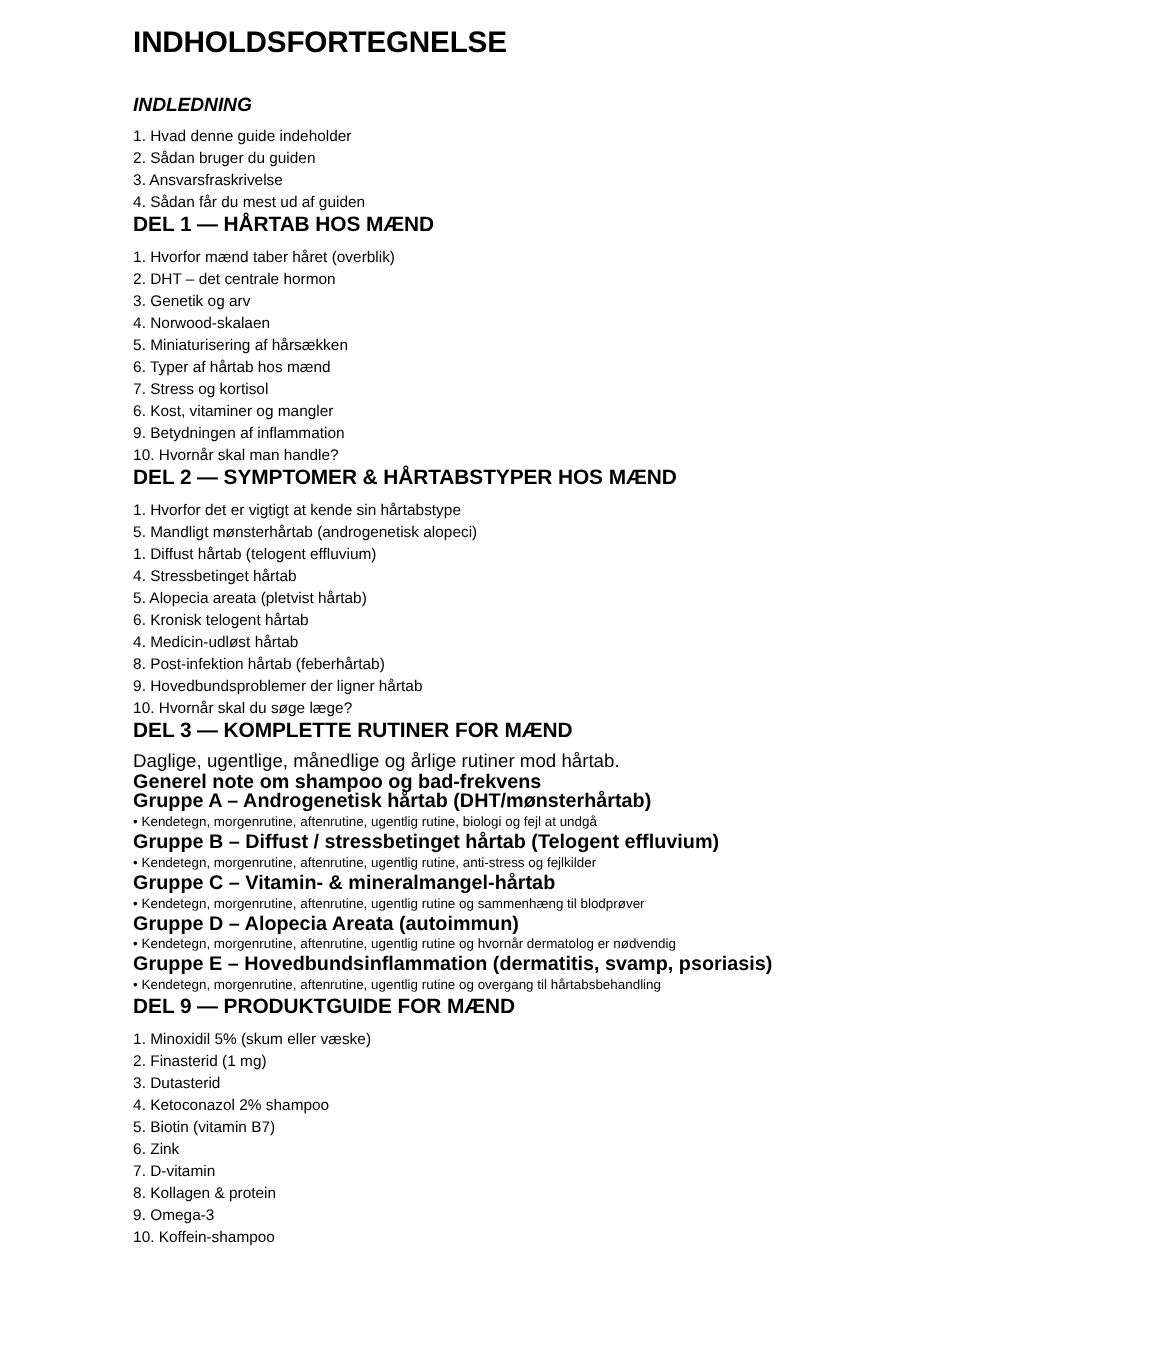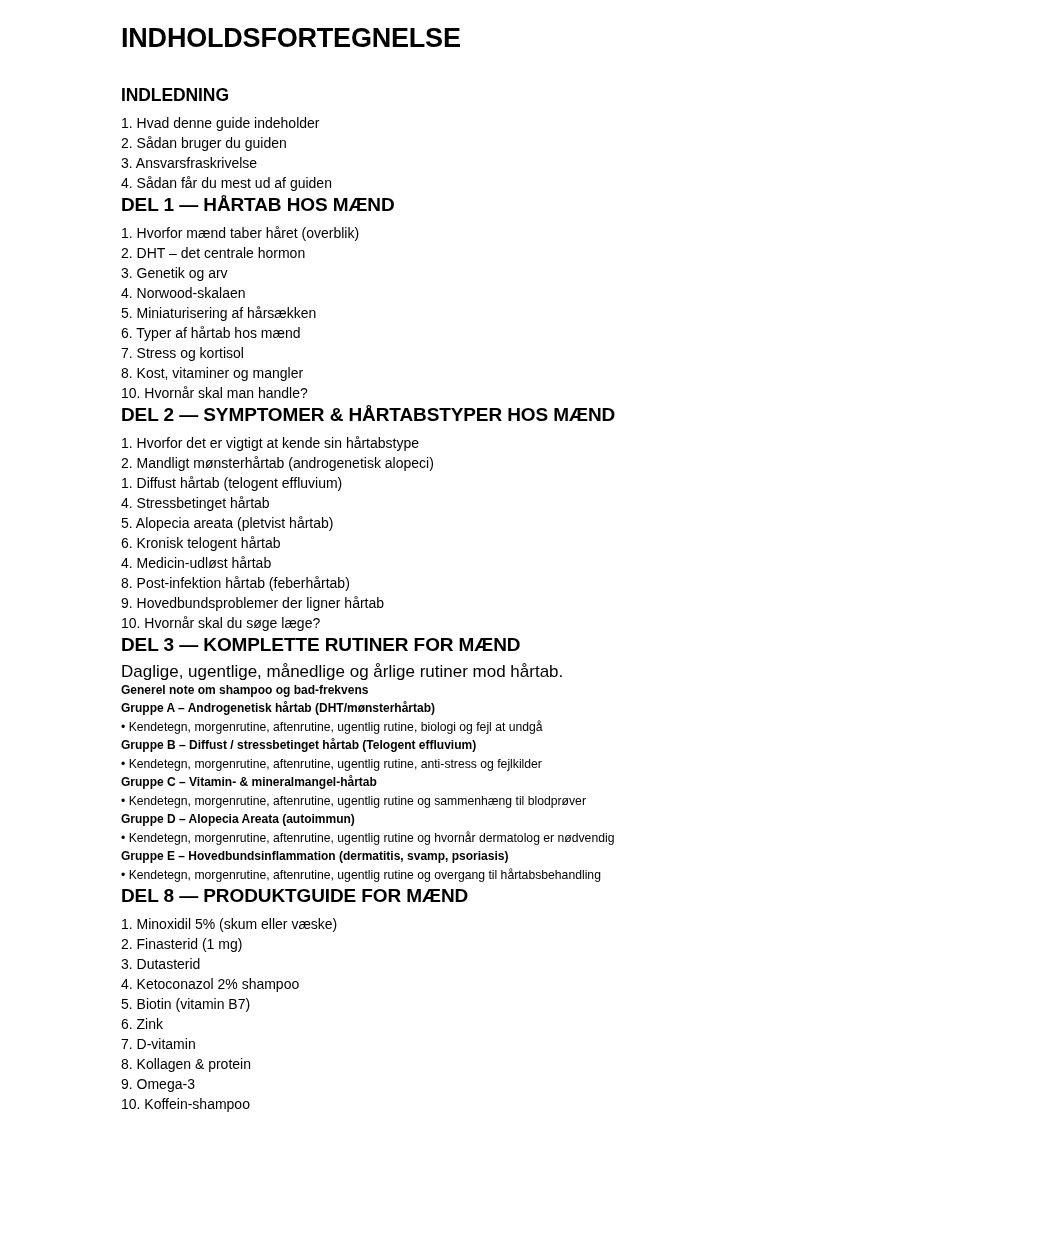--- a/index.html
+++ b/index.html
@@ -46,20 +46,21 @@
   .section-title {
     font-size: 19px;
     font-weight: bold;
     line-height: 1.25;
     margin: 0 0 6px 0;
     letter-spacing: -0.1px;
   }
   .section-title.small {
     font-size: 17.5px;
     margin-bottom: 6px;
+    font-style: italic;
   }
 
   .num-list {
     list-style: none;
     margin: 0;
     padding: 0;
   }
   .num-list li {
     font-size: 14px;
     line-height: 20px;
@@ -67,21 +68,21 @@
     padding: 0;
     white-space: nowrap;
   }
 
   .lead-line {
     font-size: 17px;
     line-height: 18px;
     margin: 0;
   }
   .group-head {
-    font-size: 12px;
+    font-size: 18px;
     font-weight: bold;
     line-height: 18.5px;
     margin: 0;
     white-space: nowrap;
   }
   .bullet-line {
     font-size: 12.2px;
     line-height: 18.5px;
     margin: 0;
     white-space: nowrap;
@@ -108,29 +109,30 @@
         <section class="section section-gap">
           <h2 class="section-title">DEL 1 — HÅRTAB HOS MÆND</h2>
           <ul class="num-list">
             <li>1. Hvorfor mænd taber håret (overblik)</li>
             <li>2. DHT – det centrale hormon</li>
             <li>3. Genetik og arv</li>
             <li>4. Norwood-skalaen</li>
             <li>5. Miniaturisering af hårsækken</li>
             <li>6. Typer af hårtab hos mænd</li>
             <li>7. Stress og kortisol</li>
-            <li>8. Kost, vitaminer og mangler</li>
+            <li>6. Kost, vitaminer og mangler</li>
+            <li>9. Betydningen af inflammation</li>
             <li>10. Hvornår skal man handle?</li>
           </ul>
         </section>
         <section class="section section-gap">
           <h2 class="section-title">DEL 2 — SYMPTOMER &amp; HÅRTABSTYPER HOS MÆND</h2>
           <ul class="num-list">
             <li>1. Hvorfor det er vigtigt at kende sin hårtabstype</li>
-            <li>2. Mandligt mønsterhårtab (androgenetisk alopeci)</li>
+            <li>5. Mandligt mønsterhårtab (androgenetisk alopeci)</li>
             <li>1. Diffust hårtab (telogent effluvium)</li>
             <li>4. Stressbetinget hårtab</li>
             <li>5. Alopecia areata (pletvist hårtab)</li>
             <li>6. Kronisk telogent hårtab</li>
             <li>4. Medicin-udløst hårtab</li>
             <li>8. Post-infektion hårtab (feberhårtab)</li>
             <li>9. Hovedbundsproblemer der ligner hårtab</li>
             <li>10. Hvornår skal du søge læge?</li>
           </ul>
         </section>
@@ -143,21 +145,21 @@
           <p class="group-head">Gruppe B – Diffust / stressbetinget hårtab (Telogent effluvium)</p>
           <p class="bullet-line">• Kendetegn, morgenrutine, aftenrutine, ugentlig rutine, anti-stress og fejlkilder</p>
           <p class="group-head">Gruppe C – Vitamin- &amp; mineralmangel-hårtab</p>
           <p class="bullet-line">• Kendetegn, morgenrutine, aftenrutine, ugentlig rutine og sammenhæng til blodprøver</p>
           <p class="group-head">Gruppe D – Alopecia Areata (autoimmun)</p>
           <p class="bullet-line">• Kendetegn, morgenrutine, aftenrutine, ugentlig rutine og hvornår dermatolog er nødvendig</p>
           <p class="group-head">Gruppe E – Hovedbundsinflammation (dermatitis, svamp, psoriasis)</p>
           <p class="bullet-line">• Kendetegn, morgenrutine, aftenrutine, ugentlig rutine og overgang til hårtabsbehandling</p>
         </section>
         <section class="section section-gap">
-          <h2 class="section-title">DEL 8 — PRODUKTGUIDE FOR MÆND</h2>
+          <h2 class="section-title">DEL 9 — PRODUKTGUIDE FOR MÆND</h2>
           <ul class="num-list">
             <li>1. Minoxidil 5% (skum eller væske)</li>
             <li>2. Finasterid (1 mg)</li>
             <li>3. Dutasterid</li>
             <li>4. Ketoconazol 2% shampoo</li>
             <li>5. Biotin (vitamin B7)</li>
             <li>6. Zink</li>
             <li>7. D-vitamin</li>
             <li>8. Kollagen &amp; protein</li>
             <li>9. Omega-3</li>

